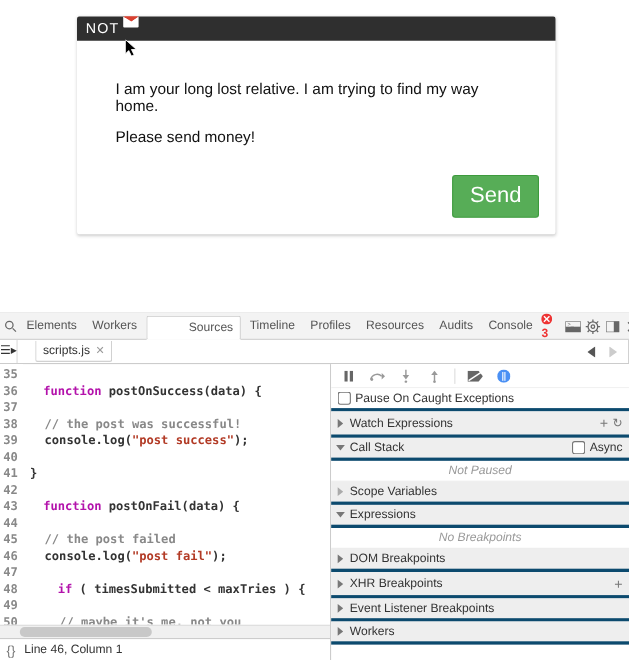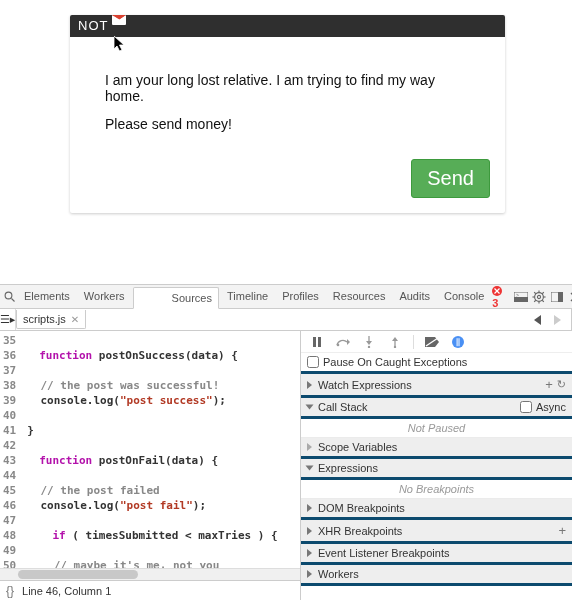--- a/index.html
+++ b/index.html
@@ -25,21 +25,21 @@
 .dt-tabs { display: flex; gap: 2px; flex: 1; }
 .dt-tab { padding: 4px 6px; cursor: pointer; color: #555; }
 .dt-tab.active { background: #fff; border: 1px solid #ccc; border-bottom: 1px solid #fff; border-radius: 2px 2px 0 0; position: relative; top: 1px; padding-left: 38px; }
 .dt-right-icons { display: flex; align-items: center; gap: 4px; }
 .err-badge { color: #e33; font-weight: bold; }
 .icon-btn { width: 16px; height: 16px; cursor: pointer; display: inline-flex; align-items: center; justify-content: center; }
 
 .dt-sub { display: flex; align-items: center; height: 22px; border-bottom: 1px solid #ccc; background: #fff; }
 .dt-sub-left { display: flex; align-items: center; height: 100%; flex: 1; }
 .file-expand { width: 16px; text-align: center; cursor: pointer; border-right: 1px solid #ddd; height: 100%; line-height: 20px; }
-.file-tab { background: #fff; border: 1px solid #ccc; border-top: none; border-radius: 0 0 2px 2px; padding: 3px 6px; display: flex; align-items: center; gap: 5px; margin-left: 0; cursor: pointer; }
+.file-tab { background: #fff; border: 1px solid #ccc; border-top: none; border-radius: 0 0 2px 2px; padding: 3px 6px; display: flex; align-items: center; gap: 5px; margin-left: 16px; cursor: pointer; }
 .file-close { color: #999; cursor: pointer; font-size: 10px; }
 .dt-sub-arrows { display: flex; gap: 3px; padding-right: 6px; border-right: 1px solid #ccc; height: 100%; align-items: center; }
 
 .dt-main { flex: 1; display: flex; overflow: hidden; }
 
 .code-pane { flex: 1; display: flex; flex-direction: column; border-right: 1px solid #ccc; overflow: hidden; }
 .code-scroll { flex: 1; overflow: hidden; display: flex; font-family: Menlo, Monaco, Consolas, monospace; font-size: 11px; line-height: 15px; white-space: pre; font-weight: bold; }
 .gutter { background: #fff; color: #888; text-align: right; padding: 2px 5px 2px 3px; user-select: none; }
 .code-lines { padding: 2px 0 2px 6px; flex: 1; overflow: hidden; }
 .kw { color: #b312ab; margin-left: 12px; }

